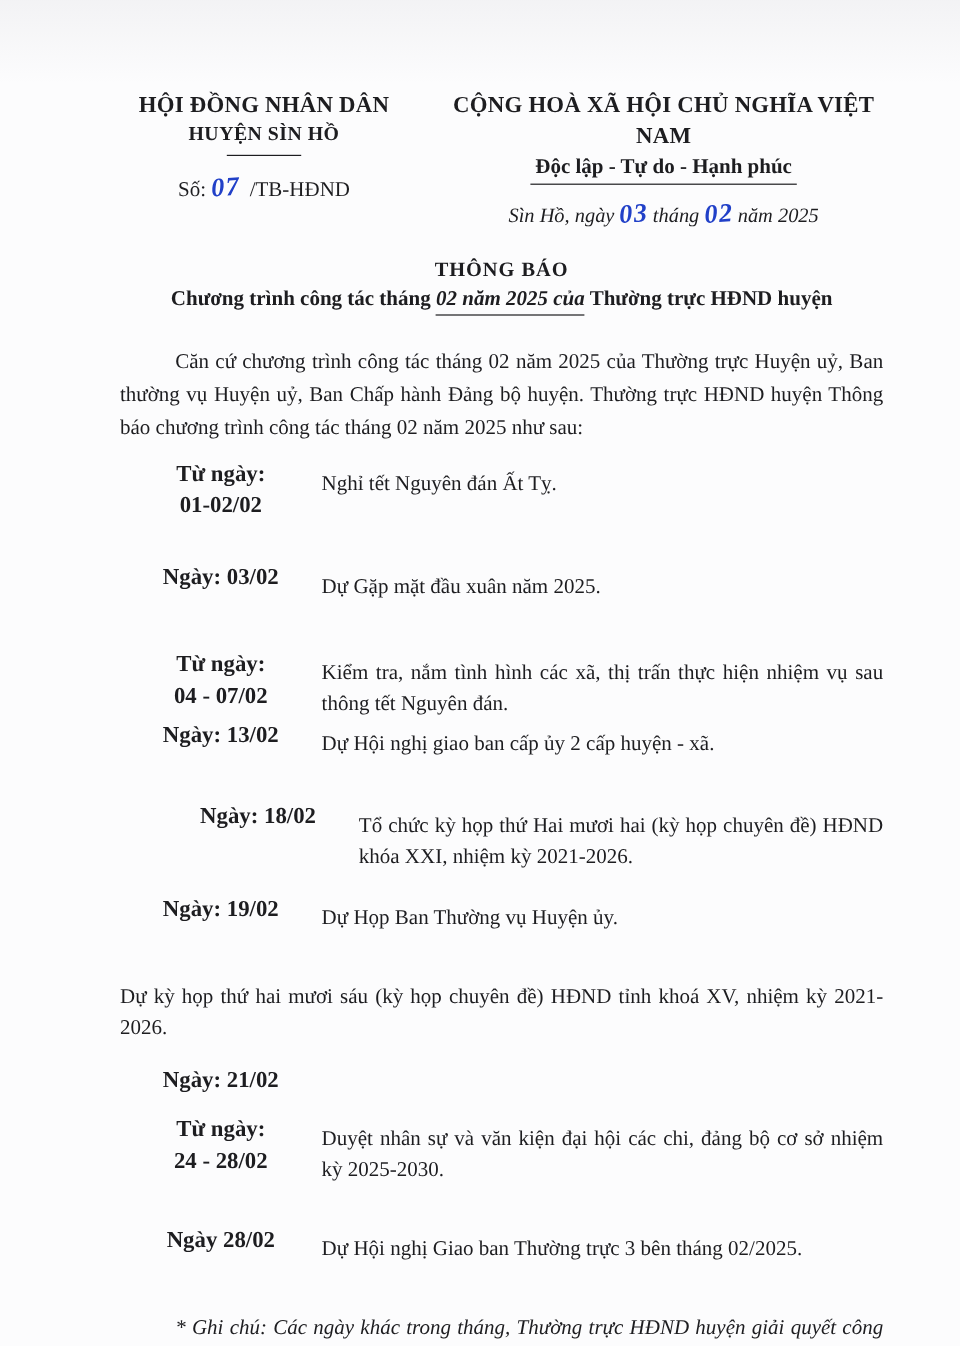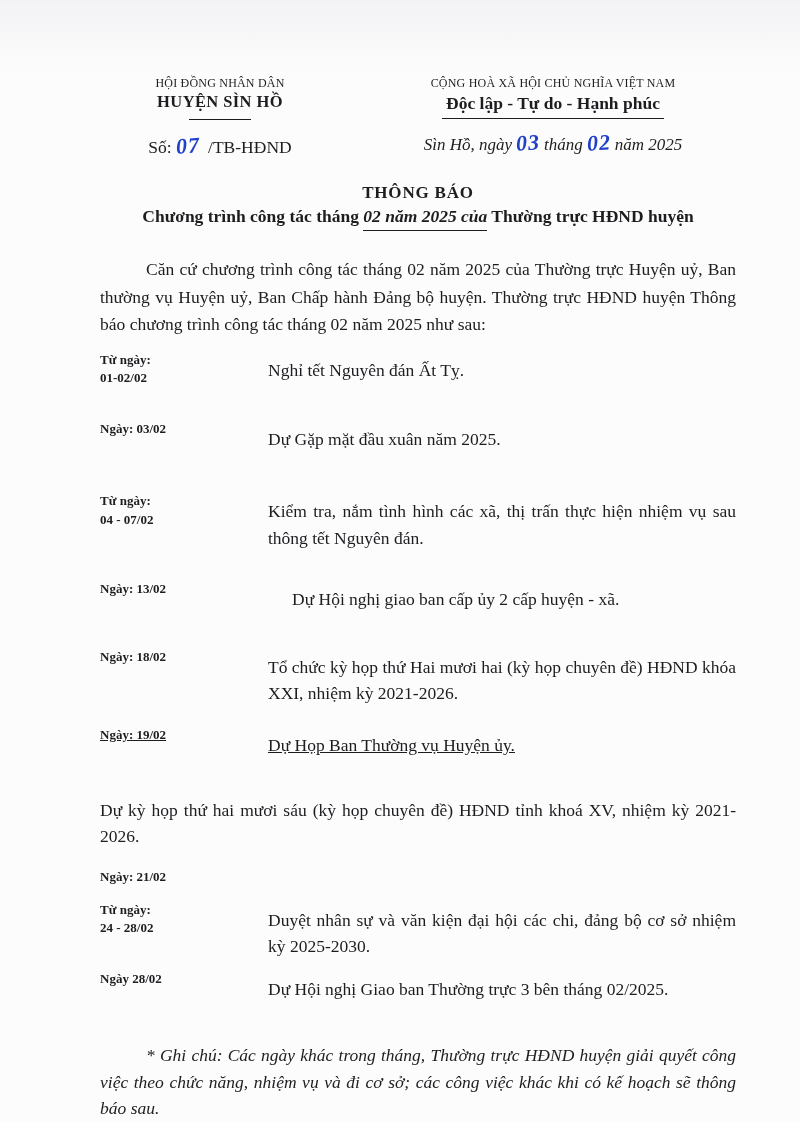--- a/index.html
+++ b/index.html
@@ -21,21 +21,21 @@
   .page::before{ 
     content:"";position:absolute;left:0;top:0;right:0;height:70px;
     background:linear-gradient(180deg,rgba(120,120,135,0.07),rgba(120,120,135,0));
     pointer-events:none;
   }
 
   
   .doc-header{display:flex;align-items:flex-start;}
   .header-left{flex:0 0 240px;text-align:center;}
   .header-right{flex:1;text-align:center;padding-left:30px;}
-  .agency-line1,.motto-line1{font-weight:400;font-size:12px;line-height:1.35;letter-spacing:.2px;}
+  .agency-line1,.motto-line1{font-weight:700;font-size:19px;line-height:1.35;letter-spacing:.2px;}
   .agency-line2{font-weight:700;font-size:16.5px;line-height:1.35;letter-spacing:.4px;}
   .short-rule{width:62px;border-top:1.6px solid var(--ink);margin:6px auto 0;}
   .doc-number{margin-top:15px;font-size:17.5px;white-space:nowrap;}
   .motto-line2-wrap{margin-top:2px;}
   .motto-line2{display:inline-block;font-weight:700;font-size:17.5px;border-bottom:1.6px solid var(--ink);padding:0 4px 4px;}
   .dateline{margin-top:13px;font-style:italic;font-size:17px;white-space:nowrap;}
   .handwritten{
     color:var(--handwriting);
     font-style:italic;font-weight:700;
     font-size:22px;line-height:1;
@@ -46,33 +46,33 @@
   
   .doc-title{text-align:center;font-size:17px;font-weight:700;letter-spacing:.8px;margin-top:25px;}
   .doc-subtitle{text-align:center;font-size:17.5px;font-weight:700;margin-top:3px;}
   .doc-subtitle .u{display:inline-block;border-bottom:1.7px solid var(--ink);padding-bottom:3px;font-style:italic;}
 
   
   .intro{margin-top:25px;font-size:17.5px;line-height:1.55;text-align:justify;text-indent:46px;}
 
   .schedule{margin-top:4px;}
   .row{display:flex;}
-  .row-label{flex:0 0 168px;font-weight:700;font-size:13px;line-height:1.4;white-space:pre-line;}
+  .row-label{flex:0 0 168px;font-weight:700;font-size:19px;line-height:1.4;white-space:pre-line;text-align:center;}
   .row-content{flex:1;font-size:17.5px;line-height:1.5;white-space:pre-line;padding-top:6px;text-align:justify;}
   .row:nth-of-type(1){margin-top:13px;}
   .row:nth-of-type(2){margin-top:33px;}
   .row:nth-of-type(3){margin-top:40px;}
-  .row:nth-of-type(4){margin-top:29px;gap:24px;}
-  .row:nth-of-type(5){margin-top:36px;}
-  .row:nth-of-type(6){margin-top:19px;text-decoration:underline;}
+  .row:nth-of-type(4){margin-top:0;}
+  .row:nth-of-type(5){margin-top:36px;margin-left:31px;}
+  .row:nth-of-type(6){margin-top:19px;}
   .row:nth-of-type(7){margin-top:33px;}
   .row:nth-of-type(8){margin-top:19px;}
   .row:nth-of-type(8) .row-content{line-height:1.9;}
   .row:nth-of-type(9){margin-top:14px;}
-  .row:nth-of-type(10){margin-top:11px;}
+  .row:nth-of-type(10){margin-top:34px;}
 
   .note{margin-top:40px;font-style:italic;font-size:17.5px;line-height:1.5;text-align:justify;text-indent:46px;}
 </style>
 </head>
 <body>
 
 <div class="page">
 
   <header class="doc-header">
     <div class="header-left">

